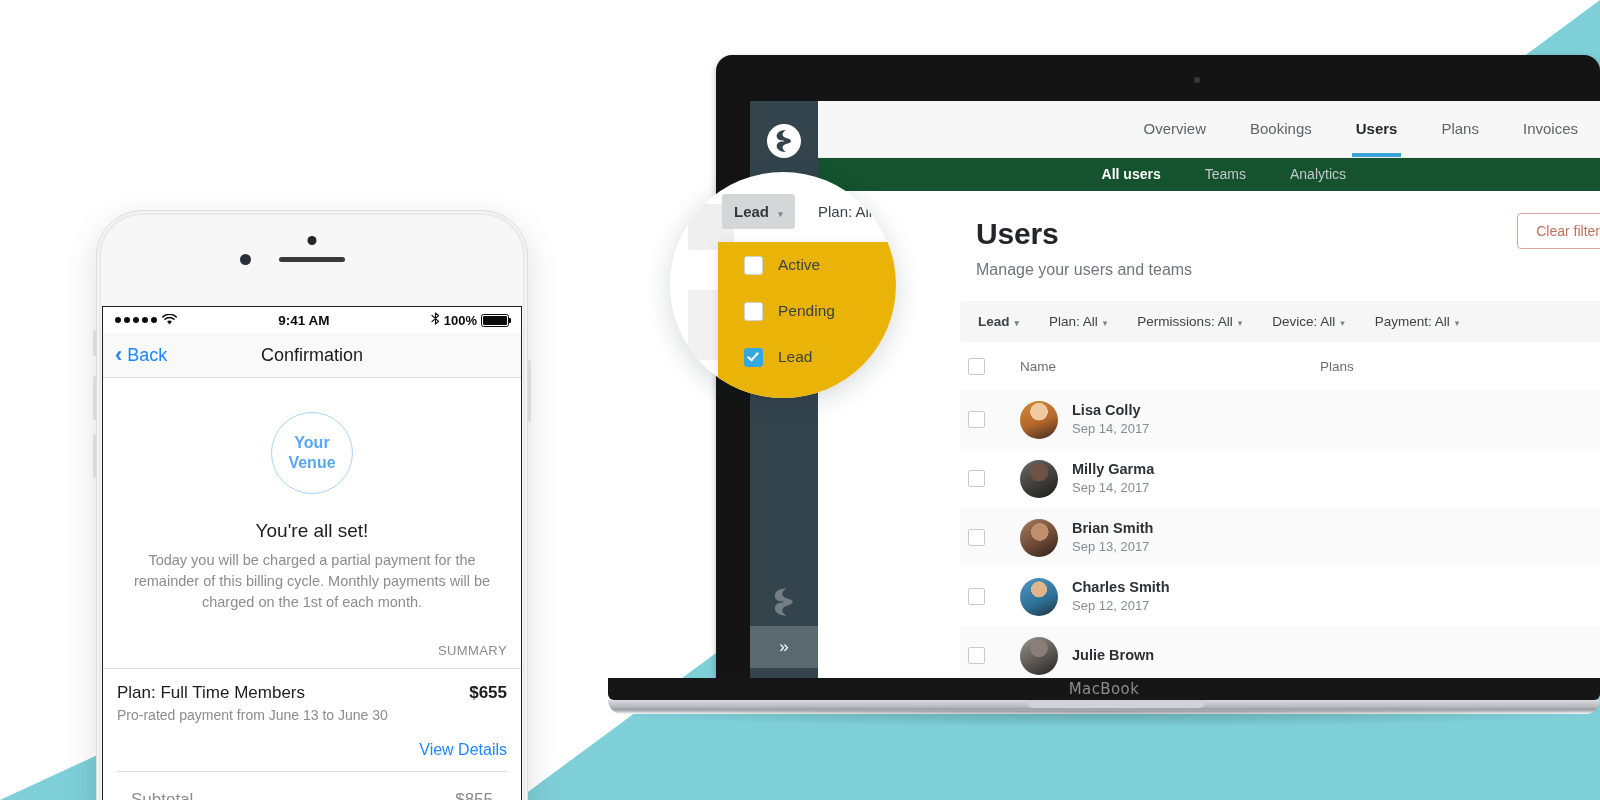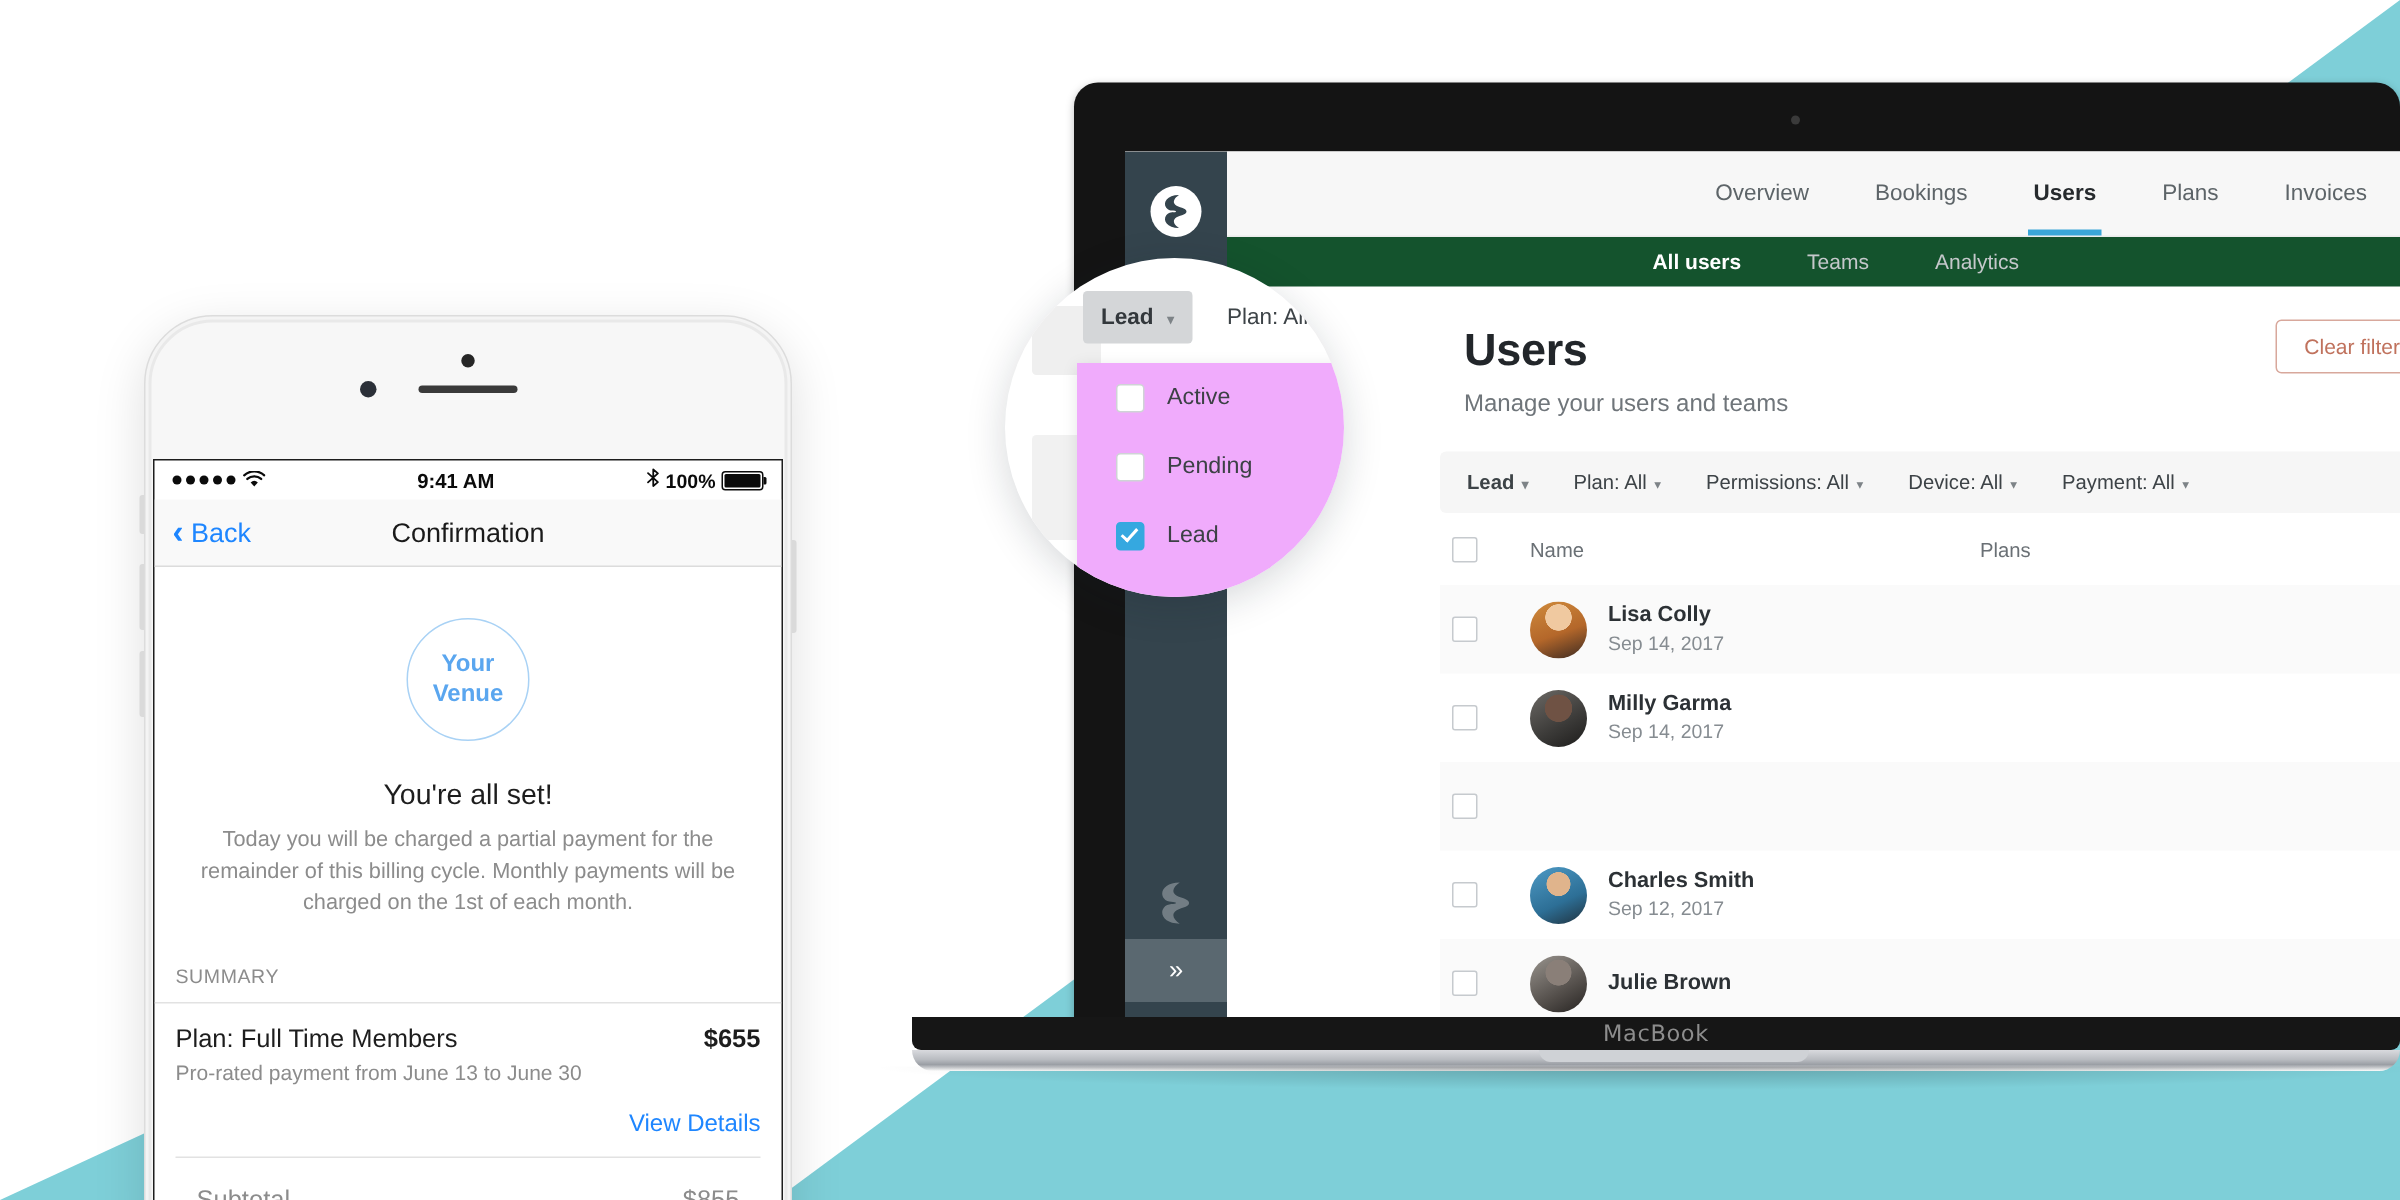--- a/index.html
+++ b/index.html
@@ -172,21 +172,21 @@
   .mag-ghost{
     position:absolute;left:18px;top:32px;width:46px;height:46px;
     background:#efefef;border-radius:3px;
   }
   .mag-ghost2{
     position:absolute;left:18px;top:118px;width:46px;height:70px;
     background:#f1f1f1;border-radius:3px;
   }
   .mag-menu{
     position:absolute;left:48px;top:70px;width:200px;height:160px;
-    background:#f0abfc;box-shadow:0 2px 10px rgba(0,0,0,.10);
+    background:#eab308;box-shadow:0 2px 10px rgba(0,0,0,.10);
   }
   .mag-item{display:flex;align-items:center;height:46px;padding-left:26px;cursor:pointer;}
   .mag-cb{
     width:17px;height:17px;border:1px solid #cfd3d6;border-radius:3px;background:#fff;
     flex:0 0 17px;margin-right:15px;
   }
   .mag-cb.on{background:#35a8e0;border-color:#35a8e0;position:relative;}
   .mag-cb.on::after{
     content:"";position:absolute;left:5px;top:1px;width:4px;height:9px;
     border:solid #fff;border-width:0 2px 2px 0;transform:rotate(42deg);
@@ -246,21 +246,21 @@
   .venue-circle{
     width:80px;height:80px;border-radius:50%;border:1px solid #a9d2f5;
     margin:34px auto 0;display:flex;flex-direction:column;align-items:center;justify-content:center;
     color:#5aa6ef;font-size:16px;font-weight:bold;line-height:1.25;
   }
   .allset{text-align:center;font-size:19px;color:#1d1d1d;margin-top:26px;}
   .blurb{
     text-align:center;font-size:14.5px;color:#8c8c8c;line-height:1.45;margin-top:8px;
     padding:0 8px;
   }
-  .sumlabel{font-size:13px;color:#8c8c8c;letter-spacing:.4px;margin:30px 0 10px 0;}
+  .sumlabel{font-size:13px;color:#8c8c8c;letter-spacing:.4px;margin:30px 0 10px 0;text-align:right;}
   .sumsep{height:1px;background:#e2e2e2;margin:0 -14px;}
   .plan-row{display:flex;justify-content:space-between;align-items:baseline;margin-top:14px;}
   .plan-name{font-size:17px;color:#1d1d1d;}
   .plan-price{font-size:17px;color:#1d1d1d;font-weight:bold;}
   .plan-note{font-size:14px;color:#8c8c8c;margin-top:4px;}
   .view-details{text-align:right;color:#1e86ff;font-size:16px;margin-top:18px;cursor:pointer;}
   .rule{height:1px;background:#e2e2e2;margin:12px 0 0 0;}
   .tot-row{display:flex;justify-content:space-between;font-size:17px;color:#8c8c8c;padding:0 14px;margin-top:18px;}
 </style>
 </head>
@@ -376,20 +376,29 @@
                   <div class="u-date">Sep 14, 2017</div>
                 </div>
               </div>
               <div class="col-plans"></div>
             </div>
 
             <div class="trow alt">
               <div class="col-check">
                   <div class="cb"></div>
                 </div>
+              <div class="col-name" style="display:flex;align-items:center;">
+                <div class="avatar">
+                    <div class="av-inner" style="background:radial-gradient(circle at 52% 34%,#c08f6d 0 27%,transparent 28%),linear-gradient(150deg,#a97c5c 0%,#6e4b37 55%,#2a1f18 100%)"></div>
+                  </div>
+                <div>
+                  <div class="u-name">Brian Smith</div>
+                  <div class="u-date">Sep 13, 2017</div>
+                </div>
+              </div>
               <div class="col-plans"></div>
             </div>
 
             <div class="trow">
               <div class="col-check">
                   <div class="cb"></div>
                 </div>
               <div class="col-name" style="display:flex;align-items:center;">
                 <div class="avatar">
                     <div class="av-inner" style="background:radial-gradient(circle at 50% 30%,#e0b48c 0 24%,transparent 25%),linear-gradient(155deg,#4e9ac5 0%,#2d6f96 60%,#20313d 100%)"></div>

